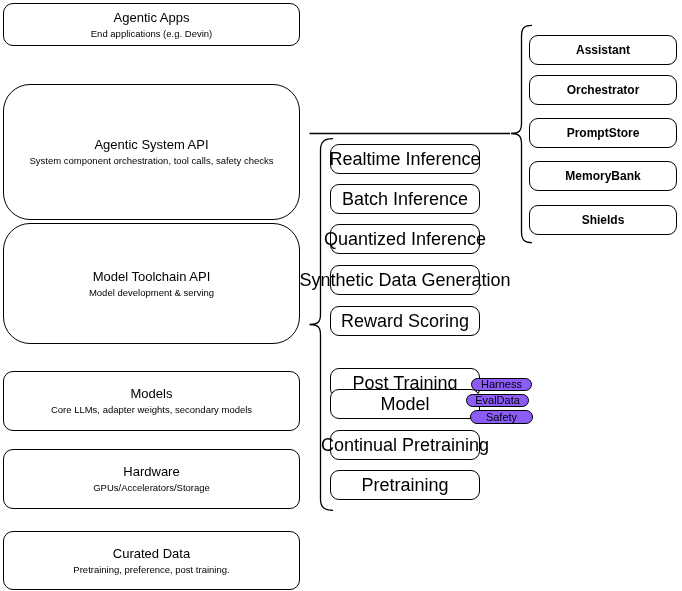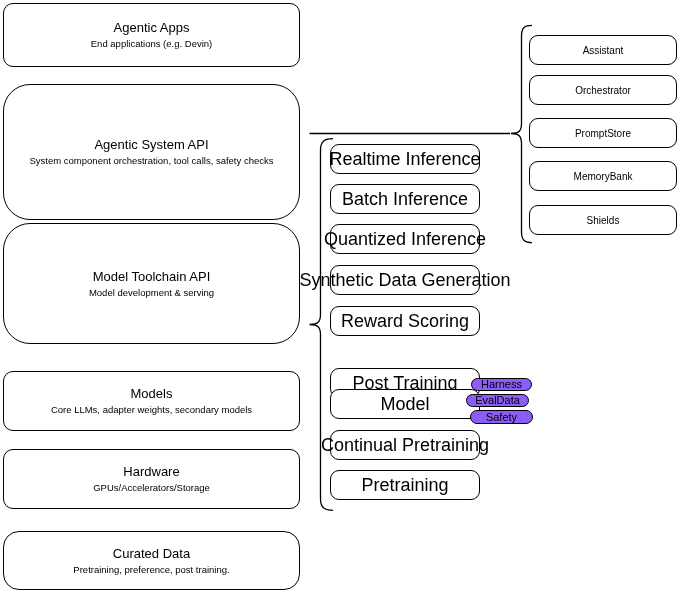--- a/index.html
+++ b/index.html
@@ -55,22 +55,23 @@
     height: 30px;
     border-radius: 9px;
     font-size: 18px;
     white-space: nowrap;
   }
   .rbox {
     left: 529px;
     width: 148px;
     height: 30px;
     border-radius: 9px;
-    font-size: 10px;
+    font-size: 12px;
     white-space: nowrap;
+    font-weight: bold;
   }
   .tag {
     position: absolute;
     box-sizing: border-box;
     border: 1.3px solid #000000;
     border-radius: 8px;
     background: #8b5cf6;
     display: flex;
     align-items: center;
     justify-content: center;
@@ -98,21 +99,21 @@
 
     <path d="M 333 138.7
              C 325 138.7 320.5 141 320.5 150
              L 320.5 314
              C 320.5 321.5 318.5 324.5 309.5 324.5
              C 318.5 324.5 320.5 327.5 320.5 335
              L 320.5 499
              C 320.5 508 325 510.3 333 510.3" fill="none" stroke-width="1.3" stroke="#000000"></path>
   </svg>
 
-  <div class="node lbox r10" style="top:3px;height:64px;">
+  <div class="node lbox r10" style="top:3px;height:43px;">
     <div class="title">Agentic Apps</div>
     <div class="subtitle">End applications (e.g. Devin)</div>
   </div>
 
   <div class="node lbox r27" style="top:84px;height:136px;">
     <div class="title">Agentic System API</div>
     <div class="subtitle">System component orchestration, tool calls, safety checks</div>
   </div>
 
   <div class="node lbox r27" style="top:223px;height:121px;">
@@ -123,21 +124,21 @@
   <div class="node lbox r10" style="top:371px;height:60px;">
     <div class="title">Models</div>
     <div class="subtitle">Core LLMs, adapter weights, secondary models</div>
   </div>
 
   <div class="node lbox r10" style="top:449px;height:60px;">
     <div class="title">Hardware</div>
     <div class="subtitle">GPUs/Accelerators/Storage</div>
   </div>
 
-  <div class="node lbox r10" style="top:531px;height:59px;border-radius:16px;">
+  <div class="node lbox r10" style="top:531px;height:59px;">
     <div class="title">Curated Data</div>
     <div class="subtitle">Pretraining, preference, post training.</div>
   </div>
 
   <div class="node mbox" style="top:144px;">
     <span>Realtime Inference</span>
   </div>
   <div class="node mbox" style="top:184px;">
     <span>Batch Inference</span>
   </div>

